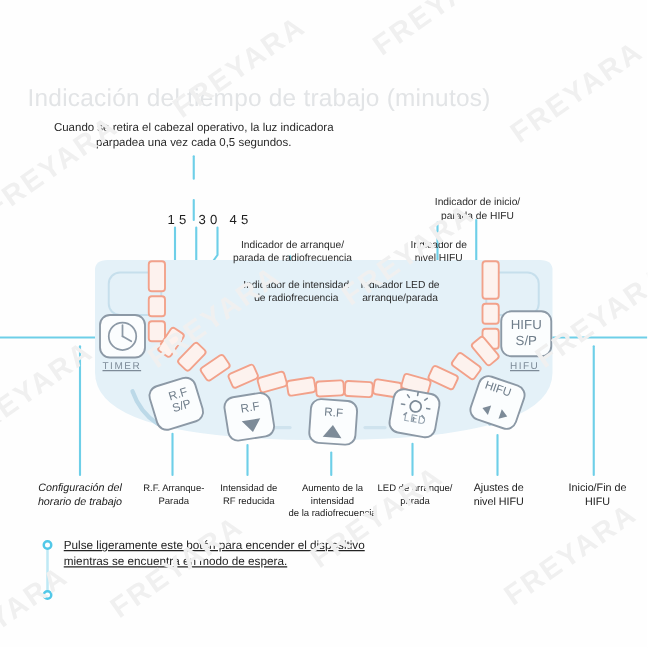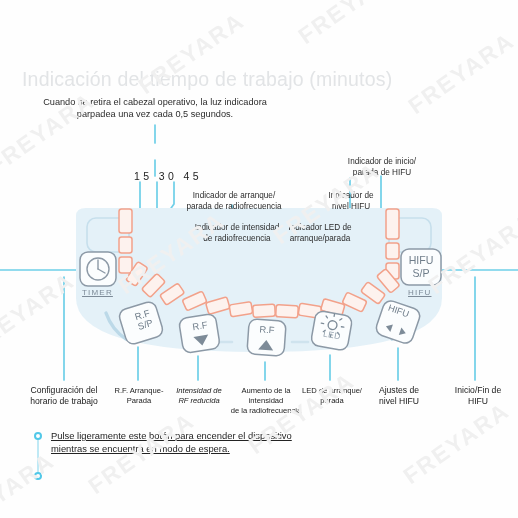--- a/index.html
+++ b/index.html
@@ -315,27 +315,27 @@
 
   <div class="txt small" style="left:272px; top:223px; width:96px;">Indicador LED de
 arranque/parada</div>
 
   <div class="txt small" style="left:309px; top:191px; width:84px;">Indicador de
 nivel HIFU</div>
 
   <div class="txt small" style="left:325px; top:157px; width:114px;">Indicador de inicio/
 parada de HIFU</div>
 
-  <div class="blabel" style="left:4px; top:385px; width:120px;">Configuración del
+  <div class="blabel" style="left:4px; top:385px; width:120px;font-style:italic;">Configuración del
 horario de trabajo</div>
 
   <div class="blabel tiny" style="left:96px; top:386px; width:86px;">R.F. Arranque-
 Parada</div>
 
-  <div class="blabel tiny" style="left:160px; top:386px; width:78px;font-style:italic;">Intensidad de
+  <div class="blabel tiny" style="left:160px; top:386px; width:78px;">Intensidad de
 RF reducida</div>
 
   <div class="blabel tiny" style="left:220px; top:386px; width:92px;">Aumento de la
 intensidad
 de la radiofrecuencia</div>
 
   <div class="blabel tiny" style="left:288px; top:386px; width:88px;">LED de arranque/
 parada</div>
 
   <div class="blabel" style="left:360px; top:385px; width:78px;text-align:center;">Ajustes de

